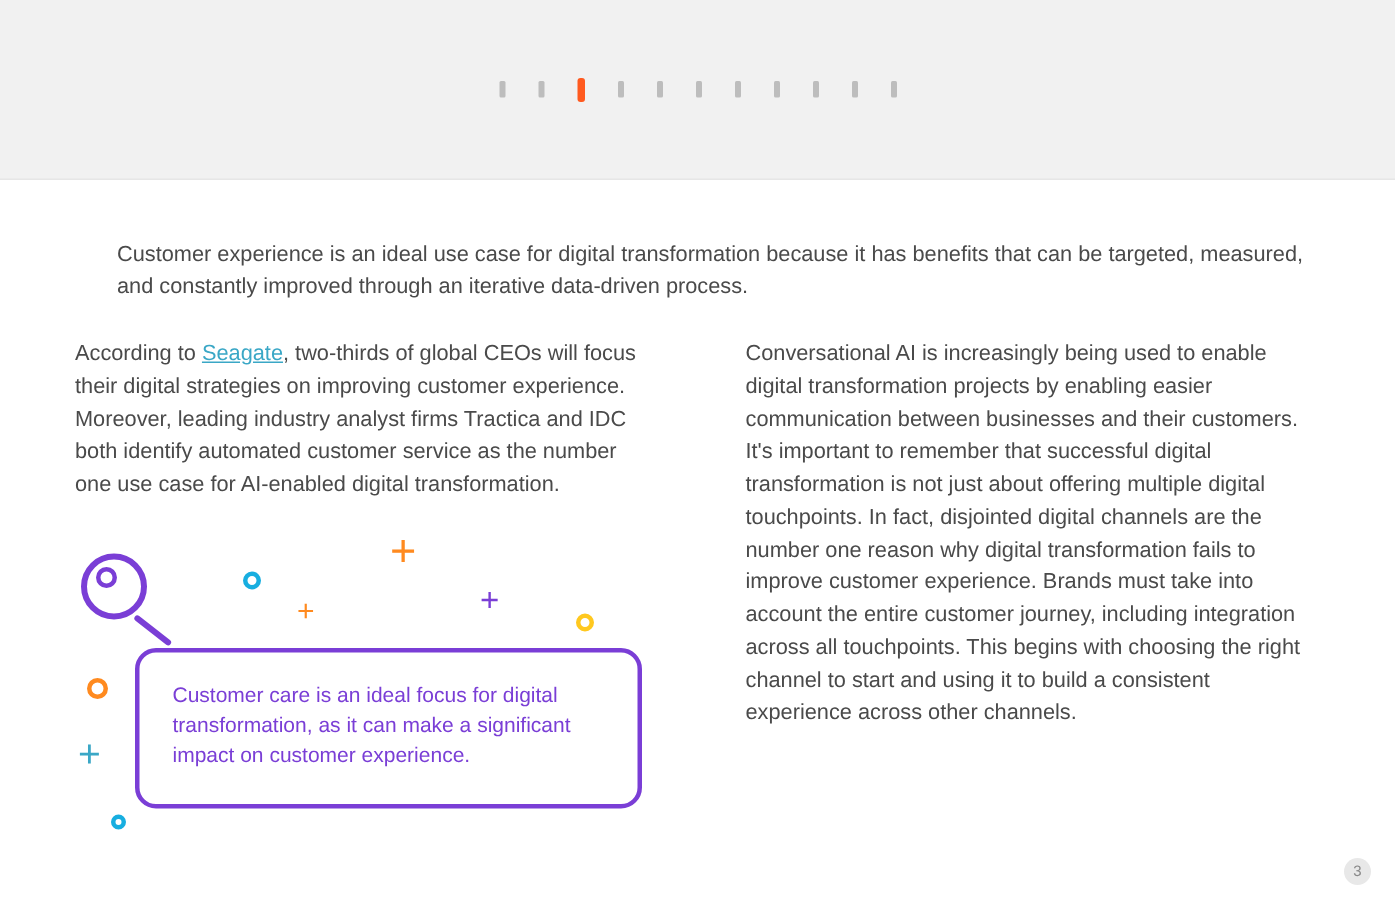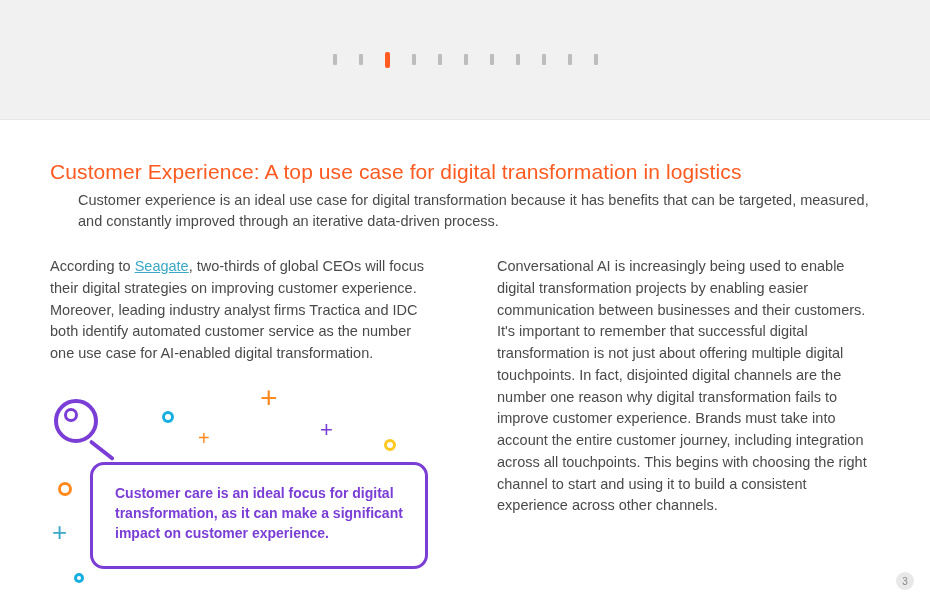--- a/index.html
+++ b/index.html
@@ -66,21 +66,20 @@
     width: 338px;
     border: 3px solid #7a3ed6;
     border-radius: 14px;
     padding: 18px 22px 22px 22px;
     background: #fff;
   }
   .callout p {
     color: #7a3ed6;
     font-size: 14px;
     line-height: 1.45;
-    font-weight: bold;
   }
   
   .mag {
     position: absolute;
     left: 4px; top: 12px;
     width: 70px; height: 70px;
   }
   .mag .ring {
     position: absolute; left: 0; top: 0;
     width: 44px; height: 44px;
@@ -136,21 +135,20 @@
     <span class="dot"></span>
     <span class="dot"></span>
     <span class="dot"></span>
     <span class="dot"></span>
     <span class="dot"></span>
     <span class="dot"></span>
   </div>
 </div>
 
 <div class="page">
-  <h1 class="title">Customer Experience: A top use case for digital transformation in logistics</h1>
   <p class="intro">Customer experience is an ideal use case for digital transformation because it has benefits that can be targeted, measured, and constantly improved through an iterative data-driven process.</p>
 
   <div class="cols">
     <div class="col">
       <p>
         <span>According to </span><a href="#" class="link">Seagate</a><span>, two-thirds of global CEOs will focus their digital strategies on improving customer experience. Moreover, leading industry analyst firms Tractica and IDC both identify automated customer service as the number one use case for AI-enabled digital transformation.</span>
       </p>
 
       <div class="illus">
         <div class="mag">

